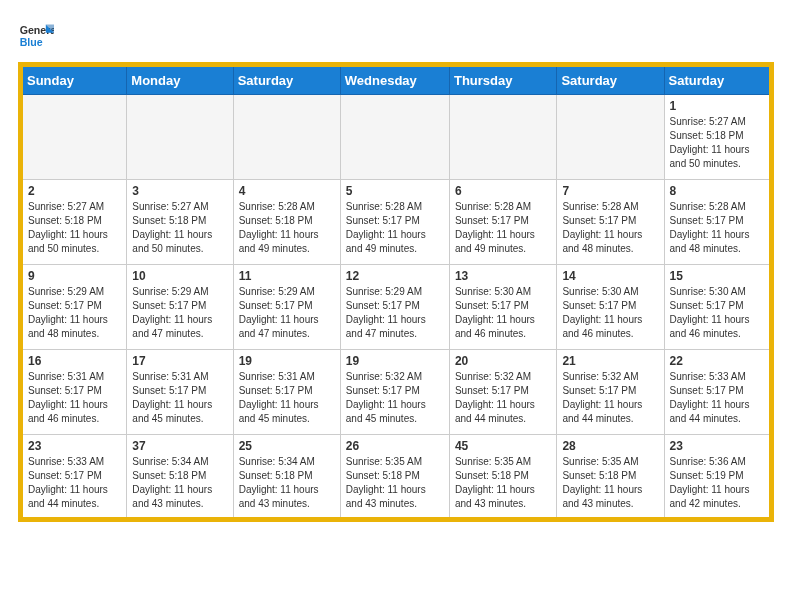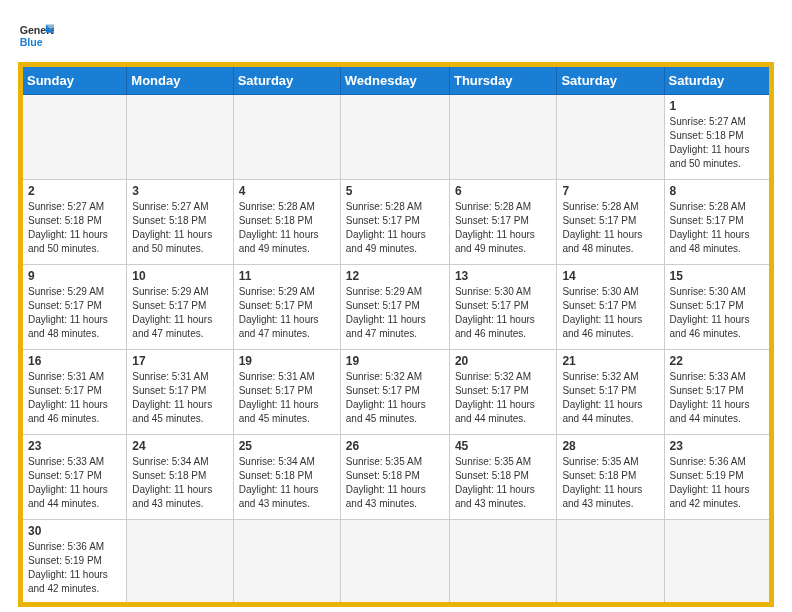--- a/index.html
+++ b/index.html
@@ -288,21 +288,21 @@
         </tr>
         <tr class="row-week">
           <td>
             <span class="day-num">23</span>
             <div class="day-info" style="white-space: pre-line;">Sunrise: 5:33 AM
 Sunset: 5:17 PM
 Daylight: 11 hours
 and 44 minutes.</div>
           </td>
           <td>
-            <span class="day-num">24</span>
+            <span class="day-num">37</span>
             <div class="day-info" style="white-space: pre-line;">Sunrise: 5:34 AM
 Sunset: 5:18 PM
 Daylight: 11 hours
 and 43 minutes.</div>
           </td>
           <td>
             <span class="day-num">25</span>
             <div class="day-info" style="white-space: pre-line;">Sunrise: 5:34 AM
 Sunset: 5:18 PM
 Daylight: 11 hours
@@ -329,31 +329,16 @@
 Daylight: 11 hours
 and 43 minutes.</div>
           </td>
           <td>
             <span class="day-num">23</span>
             <div class="day-info" style="white-space: pre-line;">Sunrise: 5:36 AM
 Sunset: 5:19 PM
 Daylight: 11 hours
 and 42 minutes.</div>
           </td>
-        </tr>
-        <tr class="row-week">
-          <td>
-            <span class="day-num">30</span>
-            <div class="day-info" style="white-space: pre-line;">Sunrise: 5:36 AM
-Sunset: 5:19 PM
-Daylight: 11 hours
-and 42 minutes.</div>
-          </td>
-          <td class="empty"></td>
-          <td class="empty"></td>
-          <td class="empty"></td>
-          <td class="empty"></td>
-          <td class="empty"></td>
-          <td class="empty"></td>
         </tr>
       </tbody>
   </table>
 </div>
 
 </body></html>

